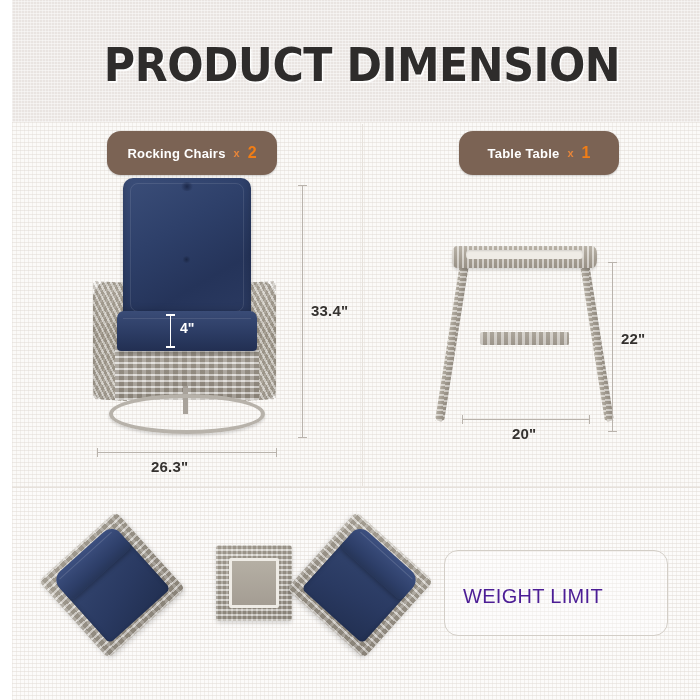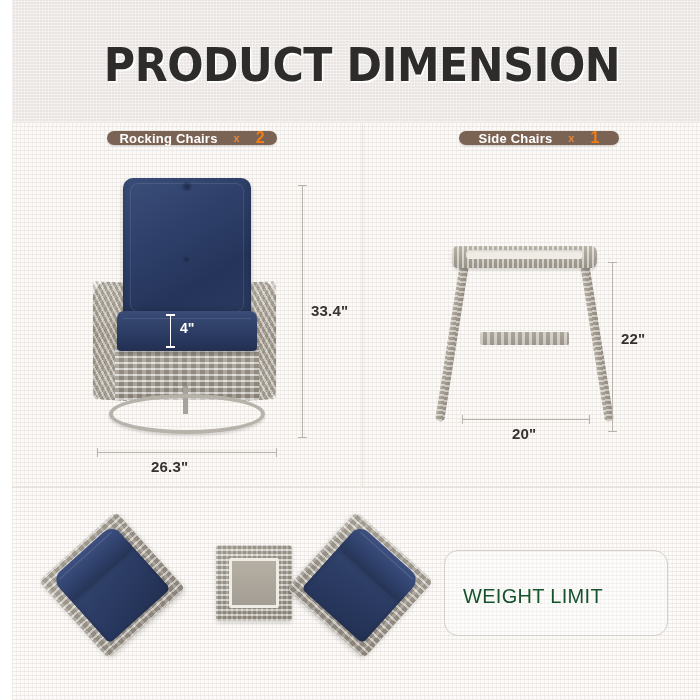--- a/index.html
+++ b/index.html
@@ -60,25 +60,25 @@
     font-family: "DejaVu Sans", sans-serif;
     font-size: 46px; font-weight: 700;
     letter-spacing: -0.5px;
     color: #2e2c2b;
     transform: scaleX(0.93);
     text-shadow: 1.5px 1.5px 0 rgba(255,255,255,.9), -0.5px -0.5px 0 rgba(255,255,255,.5);
   }
 
   
   .badge {
-    position: absolute; height: 14px;
+    position: absolute; height: 44px;
     background: #7b6354;
     border-radius: 14px;
     display: flex; align-items: center; justify-content: center;
-    gap: 16px;
+    gap: 8px;
     padding: 0 18px;
     box-shadow: 0 1px 2px rgba(0,0,0,.18);
   }
   .badge-chairs { left: 95px; top: 131px; width: 170px; }
   .badge-table  { left: 447px; top: 131px; width: 160px; }
   .badge-label {
     color: #ffffff; font-size: 13px; font-weight: 700;
     letter-spacing: .2px; white-space: nowrap;
   }
   .badge-x { color: #e8863a; font-size: 11px; font-weight: 700; }
@@ -291,21 +291,21 @@
     padding: 0 18px;
     background: rgba(255,255,255,.35);
   }
   .weight-icon { flex: 0 0 auto; }
   .weight-texts { display: flex; flex-direction: column; line-height: 1; }
   .weight-num {
     font-family: "DejaVu Sans", sans-serif;
     font-size: 31px; font-weight: 700; color: #2f2d2c; letter-spacing: -.5px;
   }
   .weight-sub {
-    font-size: 20px; font-weight: 400; color: #14532d; margin-top: 5px; letter-spacing: .3px;
+    font-size: 20px; font-weight: 400; color: #4c1d95; margin-top: 5px; letter-spacing: .3px;
   }
 </style>
 </head>
 <body>
 
 <div class="poster">
 
   <div class="band-top"></div>
   <div class="band-mid"></div>
   <div class="band-bottom"></div>
@@ -314,21 +314,21 @@
 
   <div class="title">PRODUCT DIMENSION</div>
 
   <div class="badge badge-chairs">
     <span class="badge-label">Rocking Chairs</span>
     <span class="badge-x">x</span>
     <span class="badge-qty">2</span>
   </div>
 
   <div class="badge badge-table">
-    <span class="badge-label">Side Chairs</span>
+    <span class="badge-label">Table Table</span>
     <span class="badge-x">x</span>
     <span class="badge-qty">1</span>
   </div>
 
   <div class="chair-front">
     <div class="arm arm-l"></div>
     <div class="arm arm-r"></div>
     <div class="cush-back">
       <div class="tuft2"></div>
       <div class="tuft"></div>

